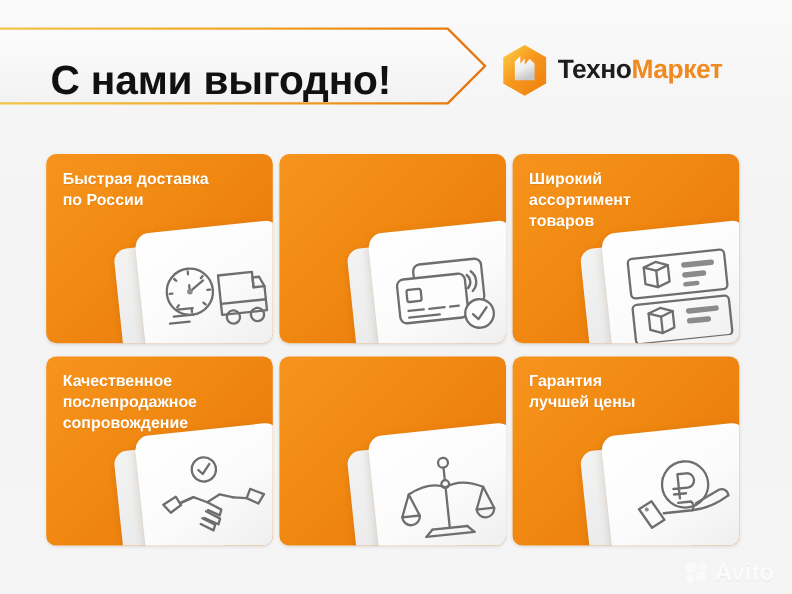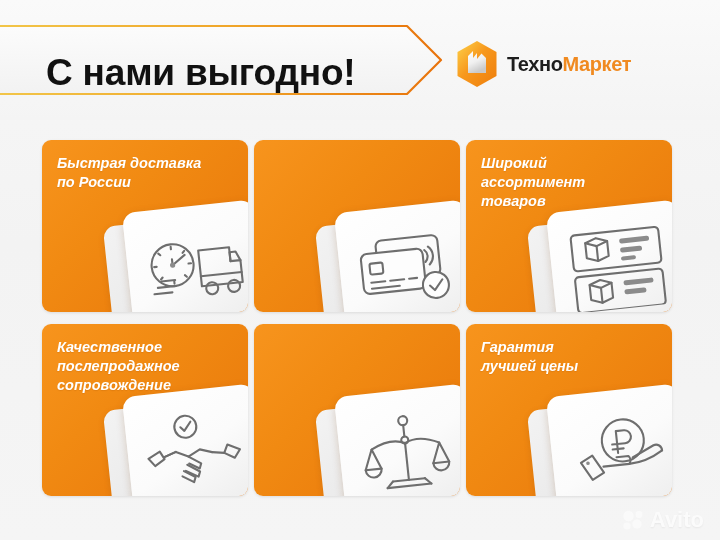--- a/index.html
+++ b/index.html
@@ -29,40 +29,39 @@
     font-size:37px;font-weight:bold;color:#111111;
     letter-spacing:-0.2px;white-space:nowrap;margin-top:12px;
   }
   
   .logo{
     position:absolute;left:455px;top:40px;height:48px;
     display:flex;align-items:center;
   }
   .logo-mark{width:44px;height:48px;flex:0 0 auto;margin-right:8px;}
   .logo-text{
-    font-size:20px;font-weight:bold;letter-spacing:-0.4px;white-space:nowrap;
+    font-size:24px;font-weight:bold;letter-spacing:-0.4px;white-space:nowrap;
     line-height:48px;
   }
   .logo-text .t1{color:#1d1d1d;}
   .logo-text .t2{color:#f08a20;}
 
   
   #grid{
     position:absolute;left:42px;top:140px;
     width:630px;height:356px;
     display:grid;
     grid-template-columns:206px 206px 206px;
     grid-template-rows:172px 172px;
     column-gap:6px;row-gap:12px;
   }
   .card{
     position:relative;border-radius:9px;overflow:hidden;
     background:linear-gradient(135deg,#f7941d 0%,#f18a12 38%,#e8760a 100%);
     box-shadow:0 1px 3px rgba(0,0,0,.10);
-    font-style:italic;
   }
   .card-title{
     position:absolute;left:15px;top:14px;right:12px;
     color:#ffffff;font-size:14.5px;font-weight:bold;line-height:1.32;
     text-shadow:0 1px 1px rgba(150,70,0,.18);
     white-space:pre-line;z-index:4;
   }
   
   .tile-wrap{
     position:absolute;right:-16px;bottom:-22px;

